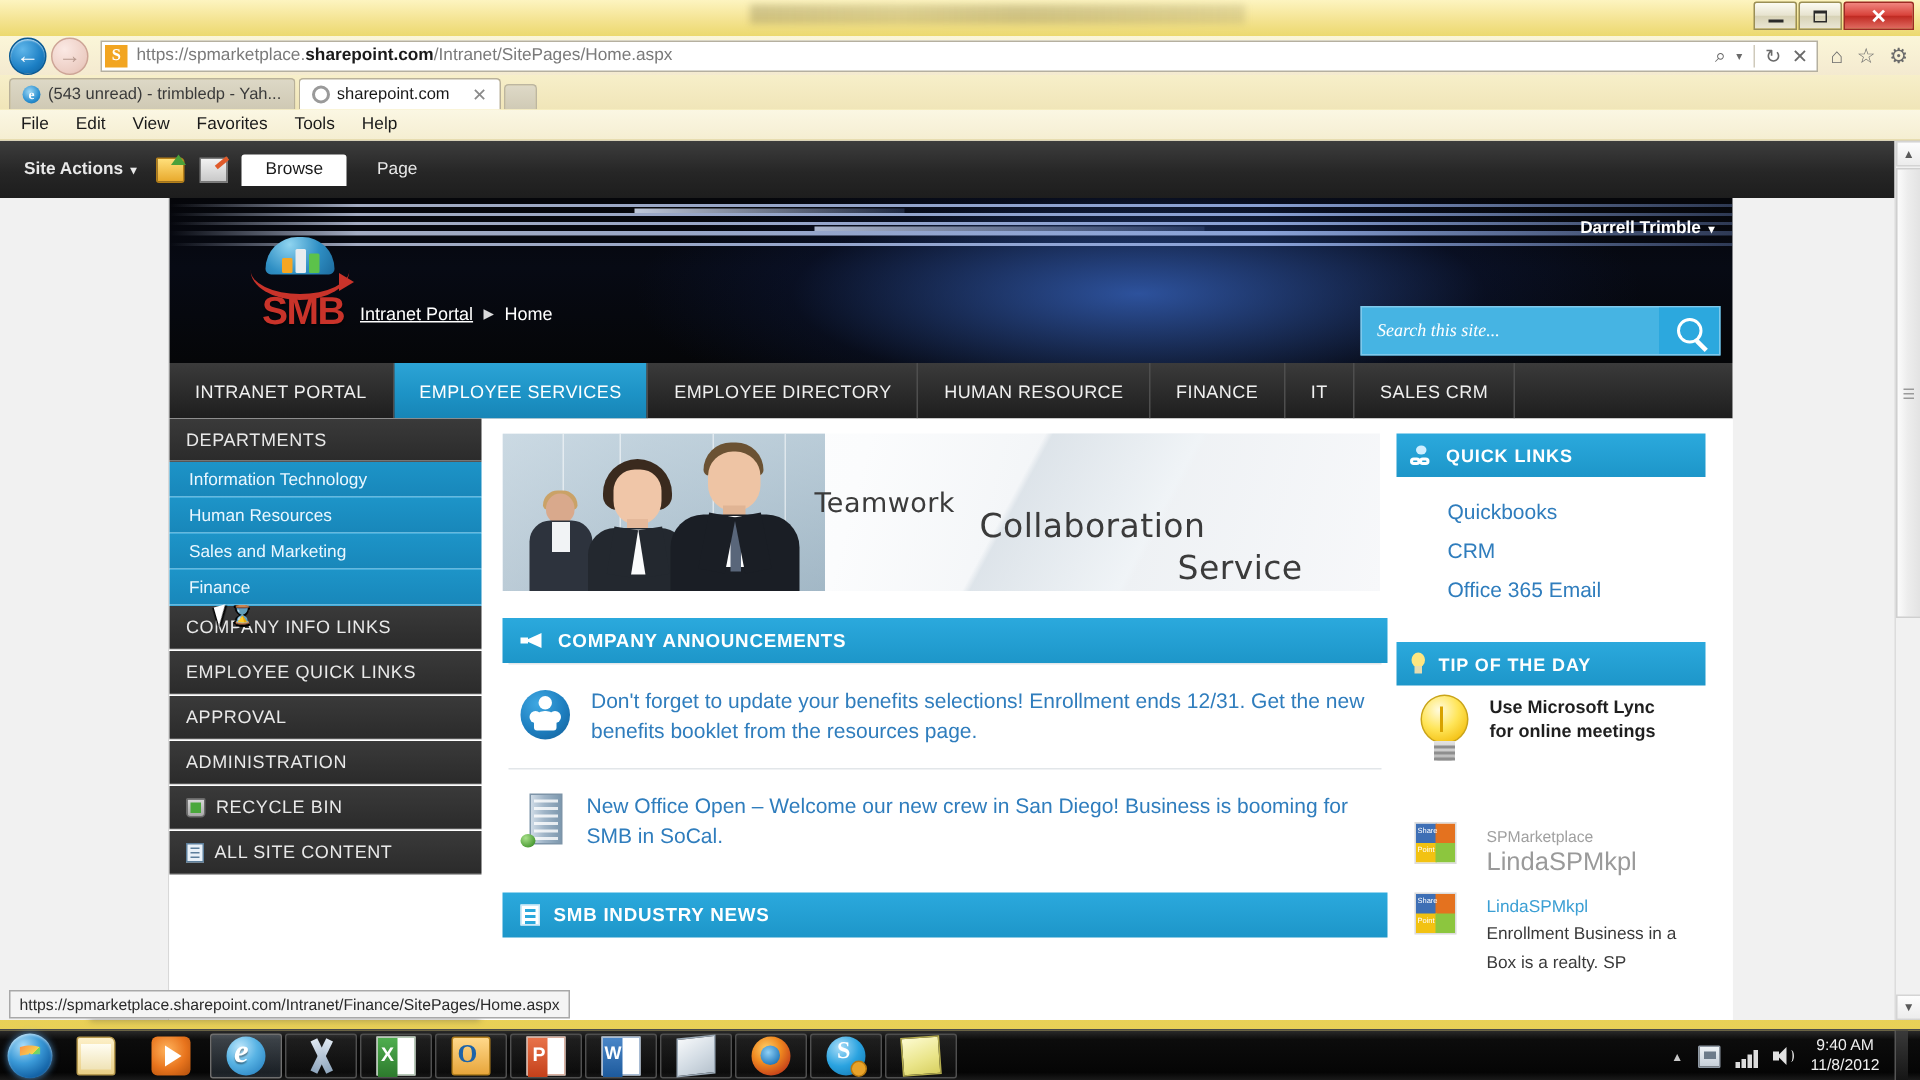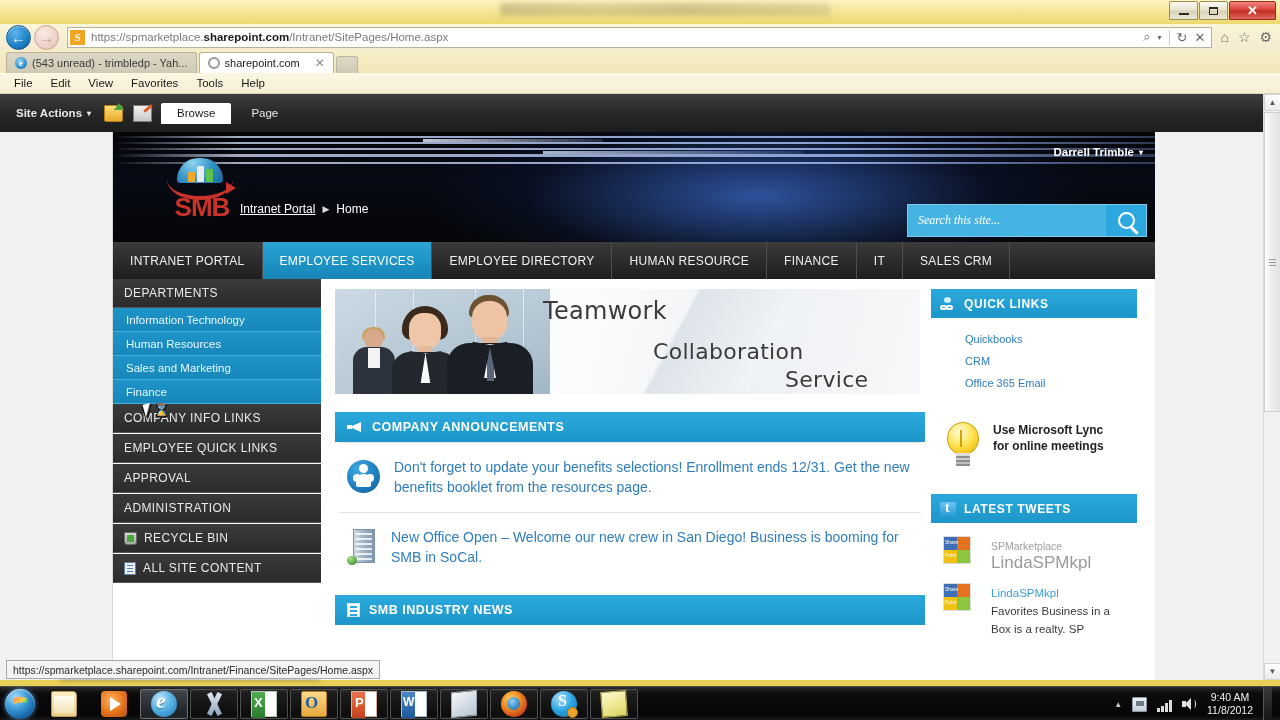--- a/index.html
+++ b/index.html
@@ -362,21 +362,21 @@
   #hero .man .lapL { position:absolute; left:22px; top:48px; width:18px; height:38px; background:#1a1e25; transform: rotate(11deg); }
   #hero .man .lapR { position:absolute; left:46px; top:48px; width:18px; height:38px; background:#1a1e25; transform: rotate(-11deg); }
   #hero .sweep {
     position:absolute; left:180px; top:-30px; width: 420px; height: 190px;
     background: linear-gradient(118deg, rgba(255,255,255,0) 0%, rgba(255,255,255,.0) 38%, rgba(214,222,229,.75) 39%, rgba(240,244,247,.9) 58%, rgba(255,255,255,0) 59%);
   }
   #hero .ht {
     position: absolute; color: #3b3b3b; font-weight: normal;
     font-family: "DejaVu Sans", sans-serif; letter-spacing: .3px;
   }
-  #hero .ht1 { left: 208px; top: 8px; font-size: 24px; }
+  #hero .ht1 { left: 208px; top: 36px; font-size: 18px; }
   #hero .ht2 { left: 318px; top: 50px; font-size: 22px; }
   #hero .ht3 { left: 450px; top: 78px; font-size: 22px; }
 
   .wp { width: 590px; margin-top: 18px; }
   .wp-head {
     height: 30px; background: linear-gradient(180deg,#2ba9dd 0%,#1d96c9 100%);
     display: flex; align-items: center; padding-left: 12px; gap: 9px;
     color: #fff; font-size: 12.5px; letter-spacing: .5px; font-weight: bold;
   }
   .wp-body { background: #fff; }
@@ -432,21 +432,21 @@
 
   
   #rightcol { width: 212px; flex: none; padding-top: 10px; }
   .rwp { width: 206px; margin-bottom: 16px; }
   .rwp-head {
     height: 29px; background: linear-gradient(180deg,#2ba9dd 0%,#1d96c9 100%);
     display: flex; align-items: center; padding-left: 9px; gap: 8px;
     color: #fff; font-size: 12px; letter-spacing: .6px; font-weight: bold;
   }
   .rwp-body { padding: 10px 0 6px 0; }
-  .qlink { font-size: 11px; color: #2f7dbd; padding: 5px 0 5px 34px; }
+  .qlink { font-size: 14px; color: #2f7dbd; padding: 5px 0 5px 34px; }
   .ico-links {
     width: 16px; height: 14px; position: relative; flex: none;
   }
   .ico-links .head { position:absolute; left:4px; top:0; width:7px; height:6px; border-radius:50%; background:#cfeeff; }
   .ico-links .c1 { position:absolute; left:0; bottom:1px; width:7px; height:5px; border:2px solid #fff; border-radius:3px; }
   .ico-links .c2 { position:absolute; left:6px; bottom:1px; width:7px; height:5px; border:2px solid #fff; border-radius:3px; }
   .ico-bulbsmall {
     width: 11px; height: 15px; position: relative; flex: none;
   }
   .ico-bulbsmall .g { position:absolute; left:1px; top:0; width:9px; height:10px; border-radius:50%; background:#ffe680; }
@@ -885,38 +885,41 @@
               <span>QUICK LINKS</span>
             </div>
             <div class="rwp-body">
               <div class="qlink">Quickbooks</div>
               <div class="qlink">CRM</div>
               <div class="qlink">Office 365 Email</div>
             </div>
           </div>
 
           <div class="rwp" style="margin-bottom:14px">
+            <div class="rwp-head">
+              <span class="ico-bulbsmall">
+                <span class="g"></span>
+                  <span class="b"></span>
+              </span>
+              <span>TIP OF THE DAY</span>
+            </div>
             <div class="tip-row">
               <span class="bulb">
                 <span class="glass"></span>
                   <span class="fil"></span>
                   <span class="base"></span>
               </span>
               <span class="tip-text">
                 <span>Use Microsoft Lync</span><br>
                 <span>for online meetings</span>
               </span>
             </div>
           </div>
 
           <div class="rwp">
-            <div class="rwp-head">
-              <span class="ico-twitter"></span>
-              <span>LATEST TWEETS</span>
-            </div>
             <div class="rwp-body" style="padding-top:6px">
               <div class="tweet-row">
                 <span class="tw-avatar">
                   <span class="q1"></span>
                     <span class="q2"></span>
                     <span class="q3"></span>
                     <span class="q4"></span>
                   <span class="lbl1">Share</span>
                     <span class="lbl2">Point</span>
                 </span>
@@ -929,21 +932,21 @@
                 <span class="tw-avatar">
                   <span class="q1"></span>
                     <span class="q2"></span>
                     <span class="q3"></span>
                     <span class="q4"></span>
                   <span class="lbl1">Share</span>
                     <span class="lbl2">Point</span>
                 </span>
                 <span class="tw-body">
                   <span class="tw-handle">LindaSPMkpl</span><br>
-                  <span class="tw-text">Favorites Business in a Box is a realty. SP</span>
+                  <span class="tw-text">Enrollment Business in a Box is a realty. SP</span>
                 </span>
               </div>
             </div>
           </div>
         </div>
 
       </div>
     </div>
   </div>
 

